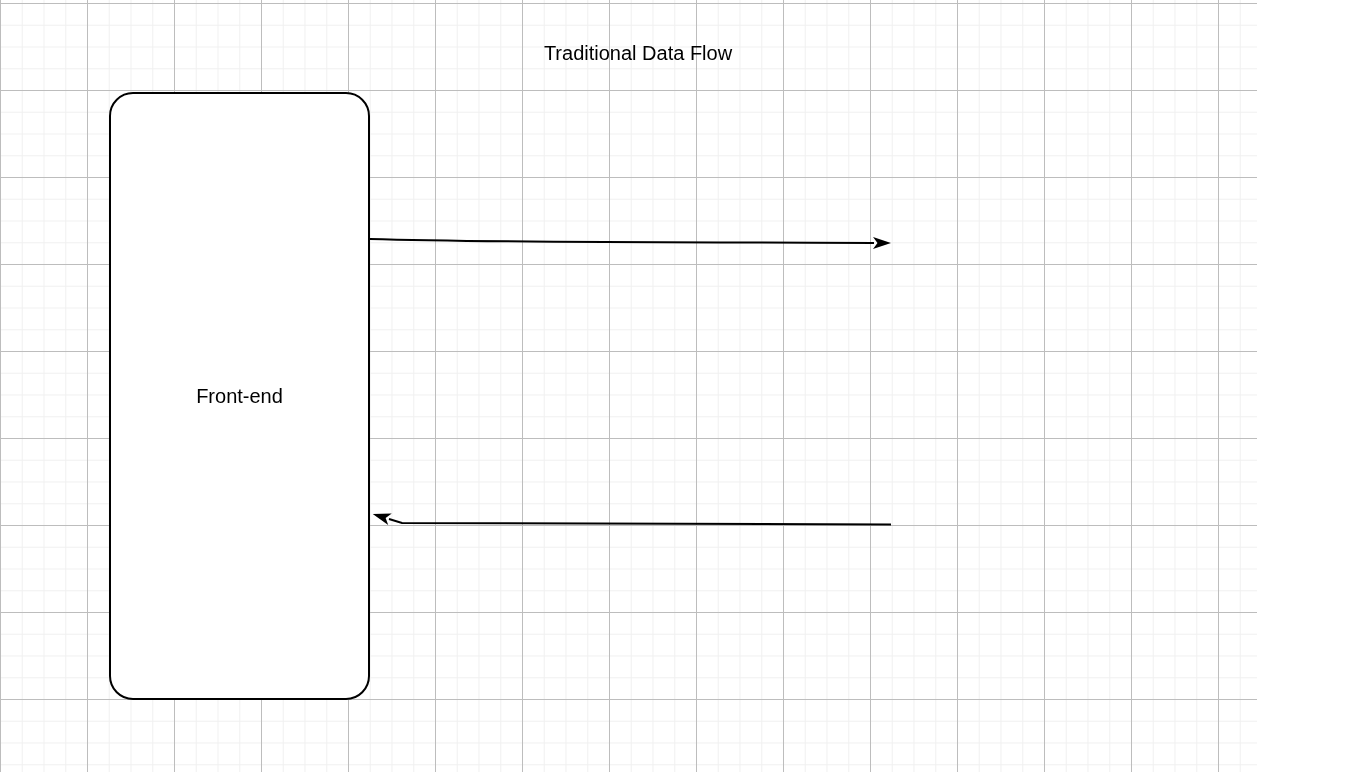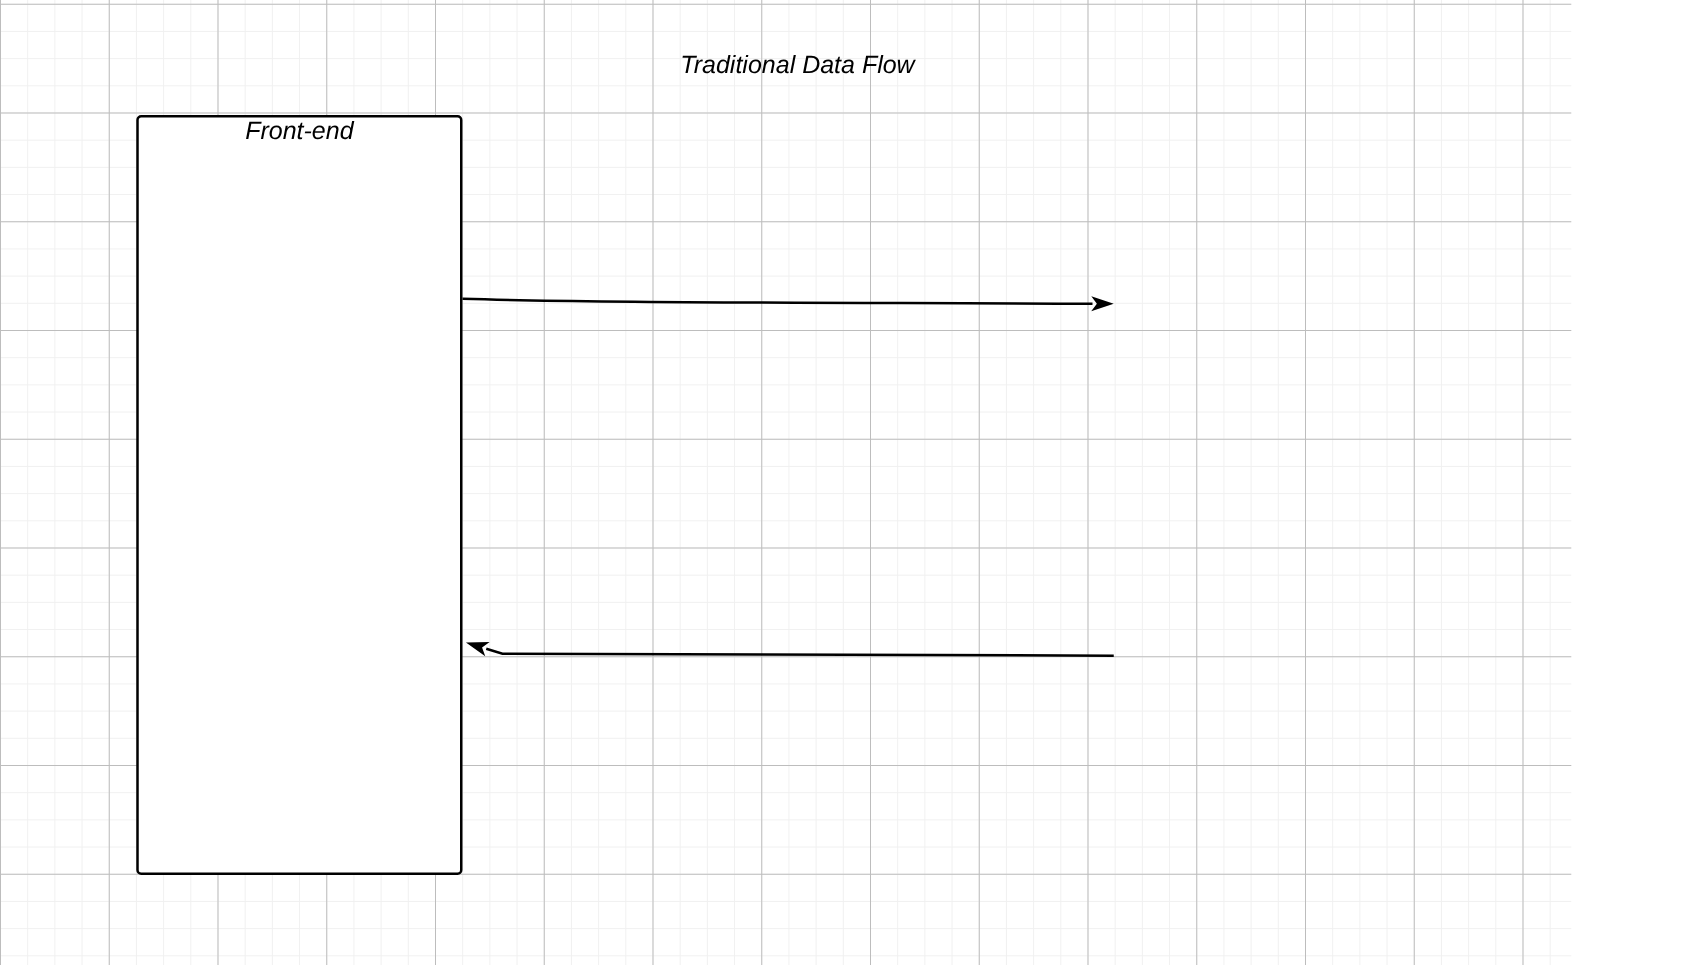--- a/index.html
+++ b/index.html
@@ -21,37 +21,36 @@
     position: relative;
     width: 1257px; height: 772px;
     background-color: var(--background);
     background-image:
       linear-gradient(to right, var(--grid-major) 1px, transparent 1px),
       linear-gradient(to bottom, var(--grid-major) 1px, transparent 1px),
       linear-gradient(to right, var(--grid-minor) 1px, transparent 1px),
       linear-gradient(to bottom, var(--grid-minor) 1px, transparent 1px);
     background-size: 87px 87px, 87px 87px, 21.75px 21.75px, 21.75px 21.75px;
     background-position: 0 0, 0 3px, 0 0, 0 3px;
-    font-style: italic;
   }
   .diagram-title {
     position: absolute;
     left: 638px; top: 53px;
     transform: translate(-50%, -50%);
     font-size: 20px;
     white-space: nowrap;
   }
   .node {
     position: absolute;
     width: 261px; height: 608px;
     border: 2px solid var(--shape-stroke);
-    border-radius: 4px;
+    border-radius: 24px;
     background: var(--shape-fill);
     display: flex;
-    align-items: flex-start;
+    align-items: center;
     justify-content: center;
   }
   .node-front { left: 109px; top: 92px; }
   .node-back  { left: 892px; top: 92px; }
   .node-label {
     font-size: 20px;
     white-space: nowrap;
   }
   svg.edges {
     position: absolute;

